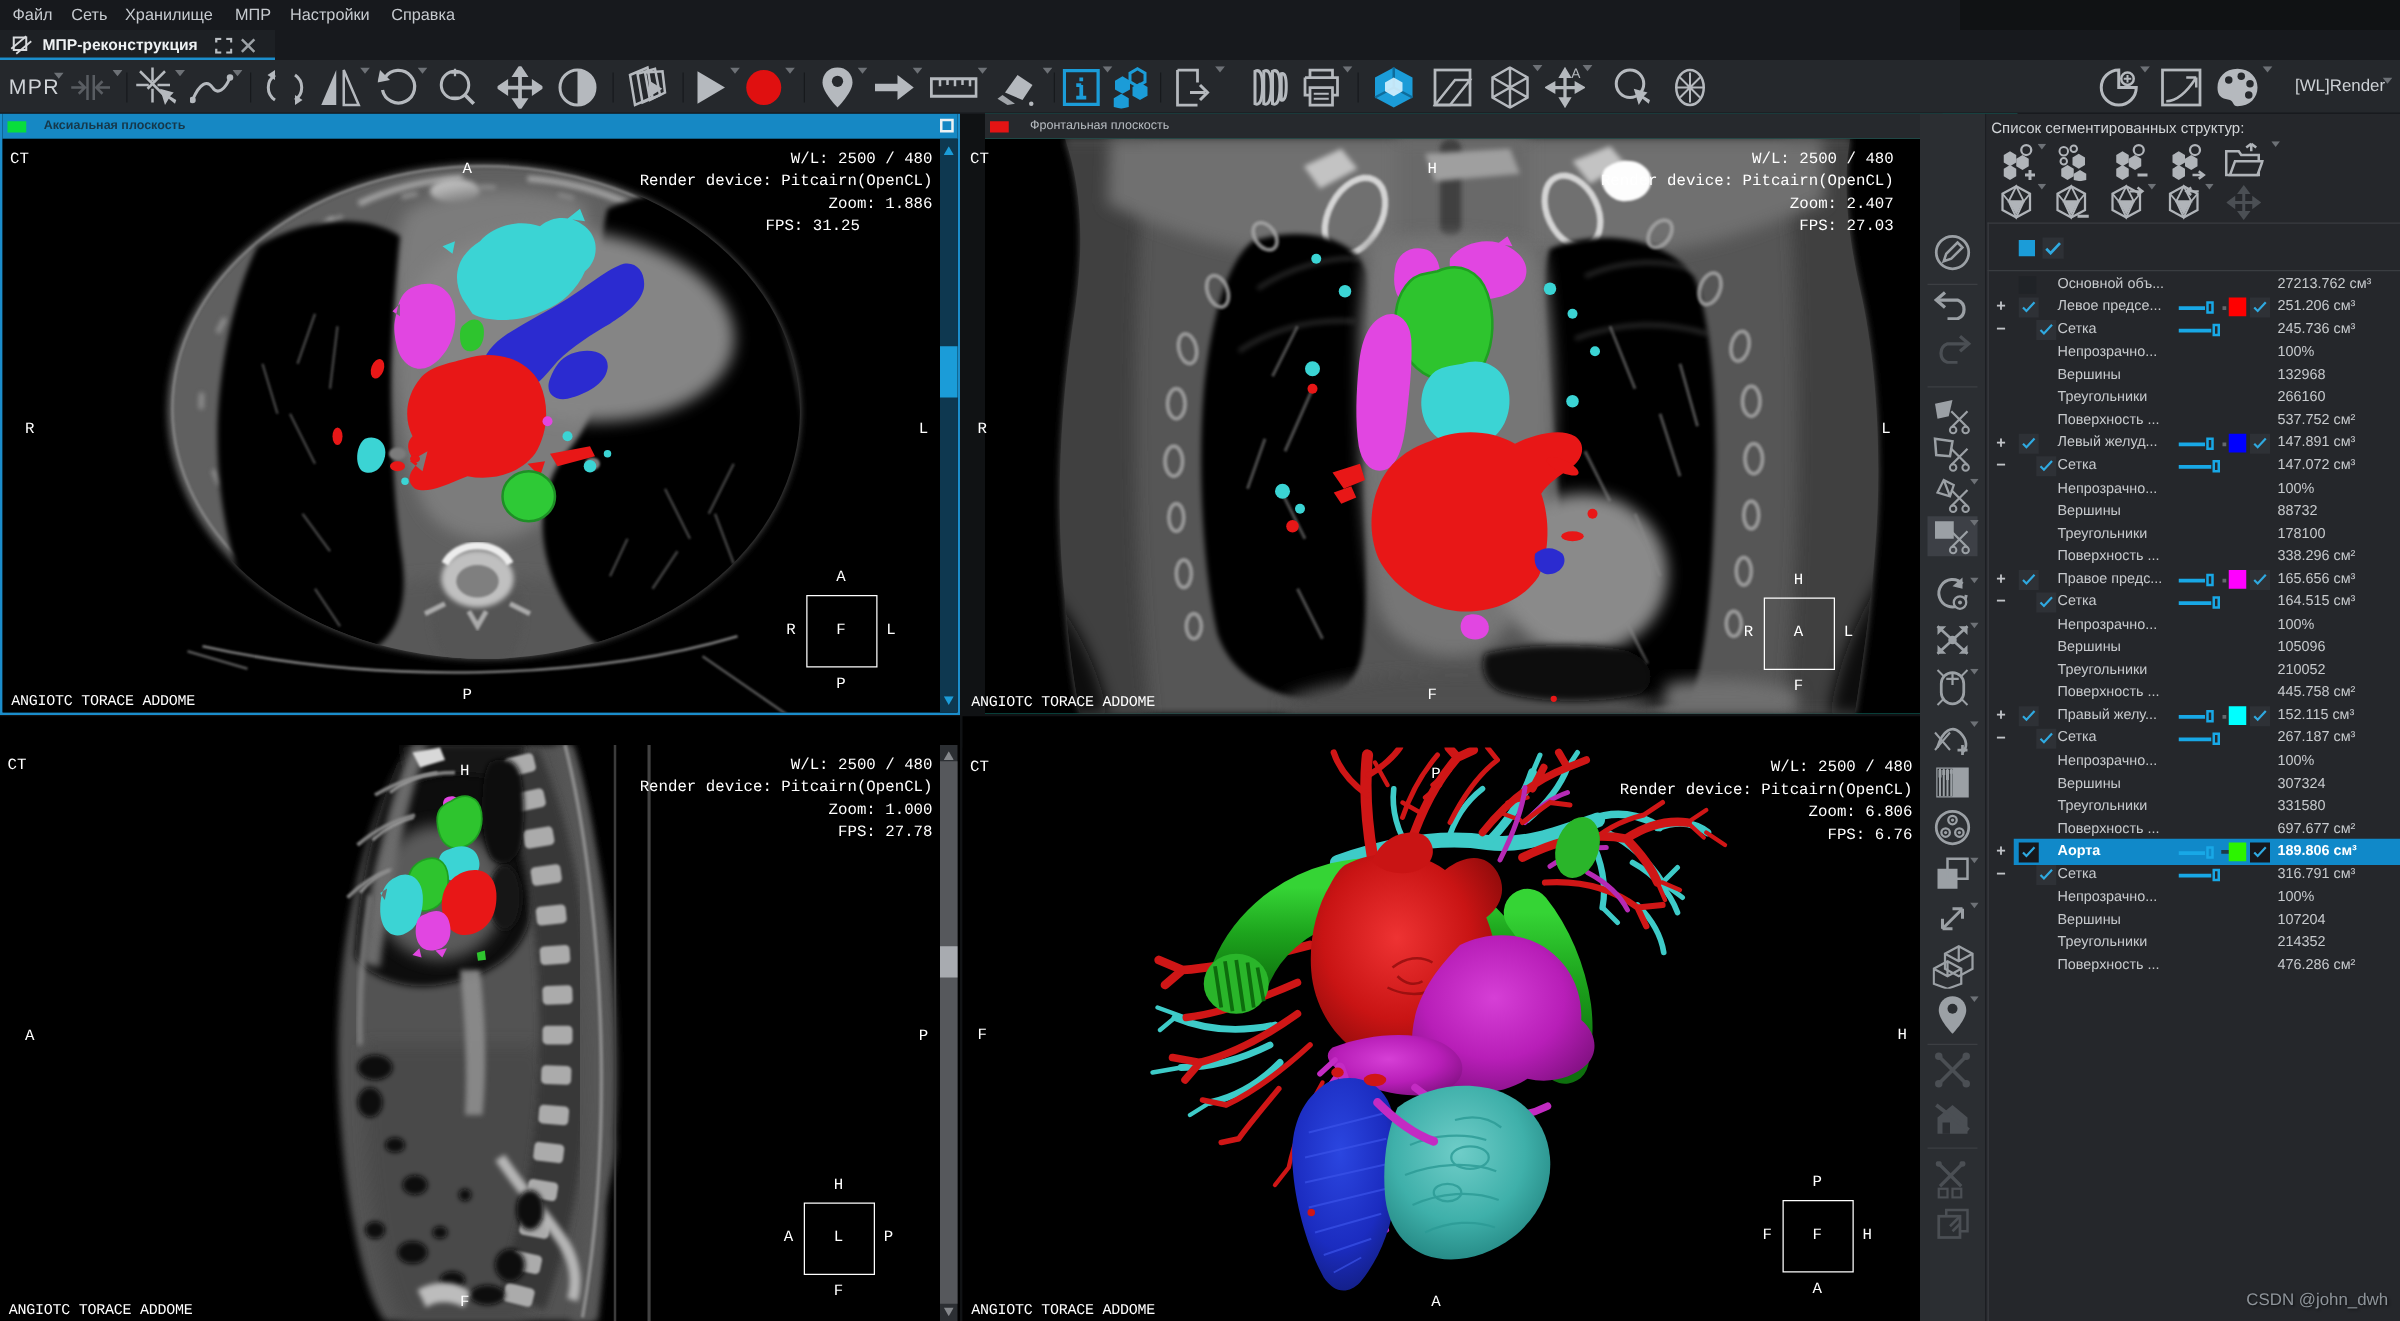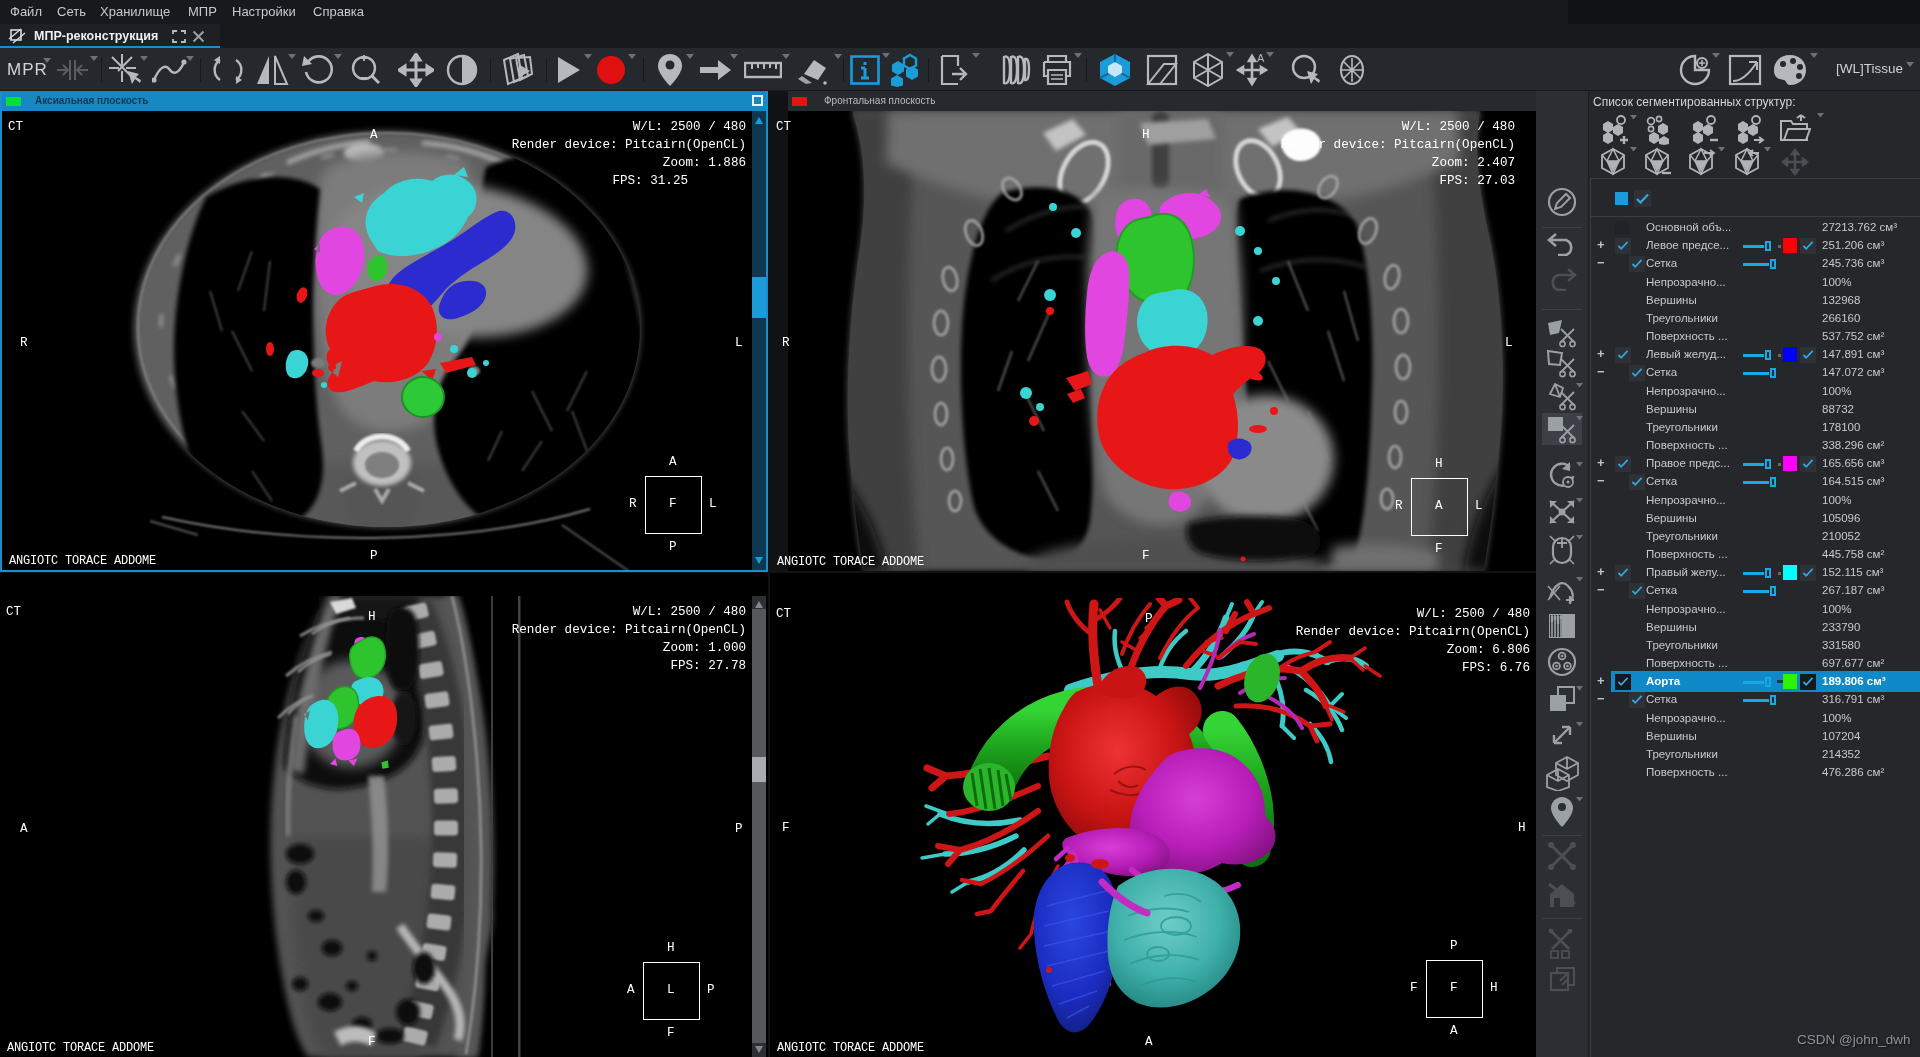--- a/index.html
+++ b/index.html
@@ -235,21 +235,21 @@
       <g fill="#25282c">
         <circle cx="11" cy="11" r="3"></circle>
         <circle cx="21" cy="8" r="3"></circle>
         <circle cx="28" cy="14" r="3"></circle>
         <circle cx="27" cy="23" r="3"></circle>
       </g>
     </svg>
     <svg class="abs" style="left:1810px;top:5px" width="8" height="6" viewBox="0 0 8 6">
       <path d="M0 0 H8 L4 5 Z" fill="#6d7176"></path>
     </svg>
-    <span class="abs" style="left:1836px;top:13px;font-size:13.5px;color:#cdd1d5">[WL]Tissue</span>
+    <span class="abs" style="left:1836px;top:13px;font-size:13.5px;color:#cdd1d5">[WL]Render</span>
     <svg class="abs" style="left:1906px;top:14px" width="8" height="6" viewBox="0 0 8 6">
       <path d="M0 0 H8 L4 5 Z" fill="#6d7176"></path>
     </svg>
   </div>
 <div class="abs" style="left:0;top:91px;width:768px;height:481px;background:#000;border-left:2px solid #1b8dcb;border-right:2px solid #1b8dcb;border-bottom:2px solid #1b8dcb">
     <div class="hdr" style="left:0;top:0;width:764px;background:#1688c4;color:#16384a;font-weight:bold">
       <span class="sq" style="background:#08dd3c"></span>
       <span style="position:absolute;left:33px">Аксиальная плоскость</span>
       <span class="maxi" style="left:750px;border-color:#eef2f4"></span>
     </div>
@@ -1117,21 +1117,21 @@
       <div class="abs" style="left:154px;top:9px;width:26px;height:2.5px;background:#18a8e6"></div>
       <div class="abs" style="left:181px;top:5px;width:6px;height:10px;border:2px solid #18a8e6"></div>
       <span class="abs" style="left:233px;color:#c7cacd">267.187 см³</span>
     </div>
     <div class="row" style="top:508.6px">
       <span class="abs" style="left:57px;color:#c7cacd">Непрозрачно...</span>
       <span class="abs" style="left:233px;color:#c7cacd">100%</span>
     </div>
     <div class="row" style="top:526.7px">
       <span class="abs" style="left:57px;color:#c7cacd">Вершины</span>
-      <span class="abs" style="left:233px;color:#c7cacd">233790</span>
+      <span class="abs" style="left:233px;color:#c7cacd">307324</span>
     </div>
     <div class="row" style="top:544.9px">
       <span class="abs" style="left:57px;color:#c7cacd">Треугольники</span>
       <span class="abs" style="left:233px;color:#c7cacd">331580</span>
     </div>
     <div class="row" style="top:563.1px">
       <span class="abs" style="left:57px;color:#c7cacd">Поверхность ...</span>
       <span class="abs" style="left:233px;color:#c7cacd">697.677 см²</span>
     </div>
     <div class="row" style="top:581.2px">

